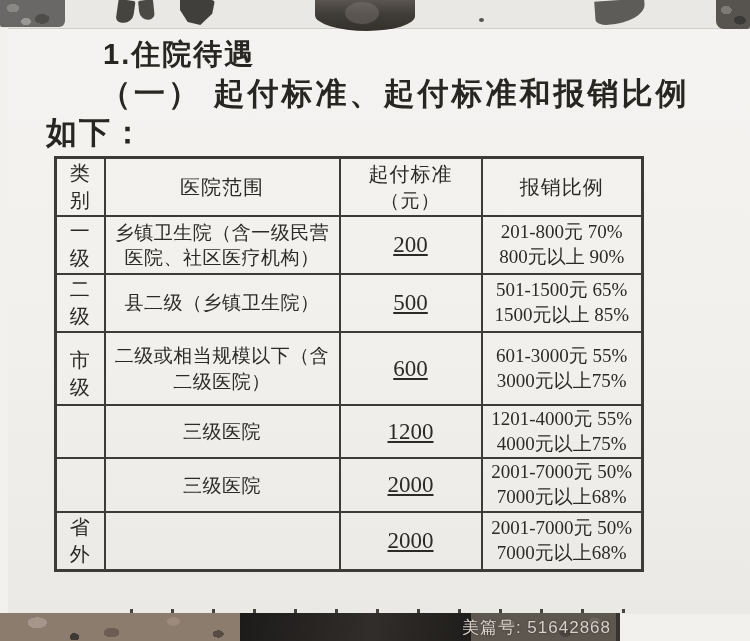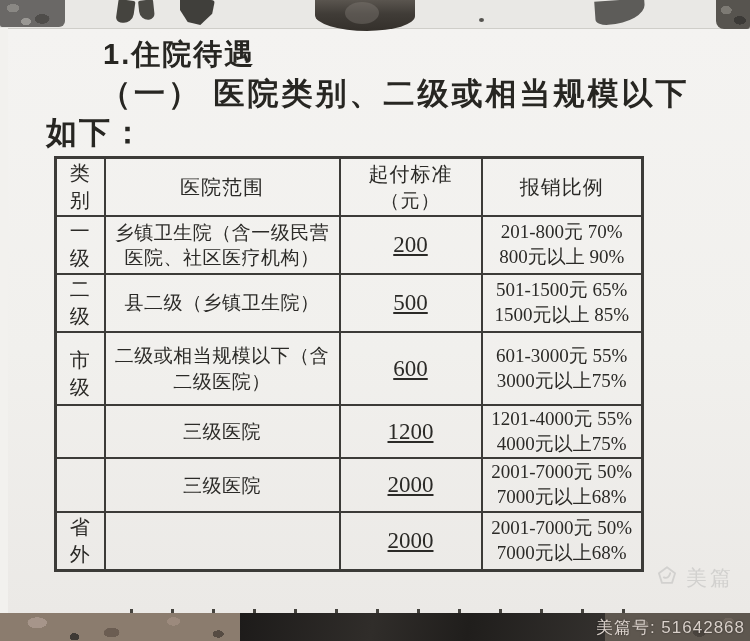--- a/index.html
+++ b/index.html
@@ -59,21 +59,21 @@
   
   .ticks{position:absolute;left:122px;top:580px;width:505px;height:4px;
     background:repeating-linear-gradient(90deg,#46443f 0 3px,transparent 3px 41px);}
 
   
   .wm{position:absolute;left:648px;top:535px;display:flex;align-items:center;gap:8px;
       color:#d2d1cf;}
   .wm-text{font-size:21px;letter-spacing:3px;}
 
   
-  .photo-bottom{position:absolute;left:0;top:613px;width:750px;height:28px;background:#4d7c0f;z-index:3;}
+  .photo-bottom{position:absolute;left:0;top:613px;width:616px;height:28px;background:#4d7c0f;z-index:3;}
   .pb-stone-l{position:absolute;left:0;top:0;width:248px;height:28px;
     background:
       radial-gradient(16px 9px at 15% 35%, #a6958a 0 60%, transparent 61%),
       radial-gradient(13px 8px at 45% 70%, #6b5d52 0 60%, transparent 61%),
       radial-gradient(11px 7px at 70% 30%, #9c8a7d 0 60%, transparent 61%),
       radial-gradient(9px 6px at 88% 75%, #564c43 0 60%, transparent 61%),
       radial-gradient(8px 6px at 30% 85%, #3f3a35 0 60%, transparent 61%),
       #8b7c6e;}
   .pb-coat{position:absolute;left:240px;top:0;width:380px;height:28px;
     background:linear-gradient(100deg,#1d1b1a 0%,#302d2a 35%,#201e1c 60%,#363330 100%);}
@@ -98,21 +98,21 @@
     <div class="shape glyph-c"></div>
     <div class="shape hair"></div>
     <div class="shape hair-hl"></div>
     <div class="shape dot"></div>
     <div class="shape swoosh"></div>
     <div class="shape stone-tr"></div>
   </div>
 
   <div class="paper">
     <div class="t-line t1">1.住院待遇</div>
-    <div class="t-line t2">（一） 医院类别、二级或相当规模以下</div>
+    <div class="t-line t2">（一） 起付标准、起付标准和报销比例</div>
     <div class="t-line t3">如下：</div>
 
     <table class="benefits">
       <colgroup>
           <col style="width:49px">
           <col style="width:235px">
           <col style="width:142px">
           <col style="width:161px">
         </colgroup>
       <tbody>
@@ -184,29 +184,20 @@
         <td class="ratio">
           <div>2001-7000元 50%</div>
           <div>7000元以上68%</div>
         </td>
       </tr>
     </tbody>
       </table>
 
     <div class="ticks"></div>
 
-    <div class="wm">
-      <span>
-        <svg width="22" height="22" viewBox="0 0 24 24">
-          <path d="M12 2.5l8.8 6.6-3.3 10.4H6.5L3.2 9.1z" fill="none" stroke="#d2d1cf" stroke-width="2" stroke-linejoin="round"></path>
-          <path d="M8.5 13.5c3.5 1.5 6-0.5 7-4.5" fill="none" stroke="#d2d1cf" stroke-width="2" stroke-linecap="round"></path>
-        </svg>
-      </span>
-      <span class="wm-text">美篇</span>
-    </div>
   </div>
 
   <div class="photo-bottom">
     <div class="pb-stone-l"></div>
     <div class="pb-coat"></div>
     <div class="pb-stone-r"></div>
     <div class="id-badge">美篇号: 51642868</div>
   </div>
 
 </div>

